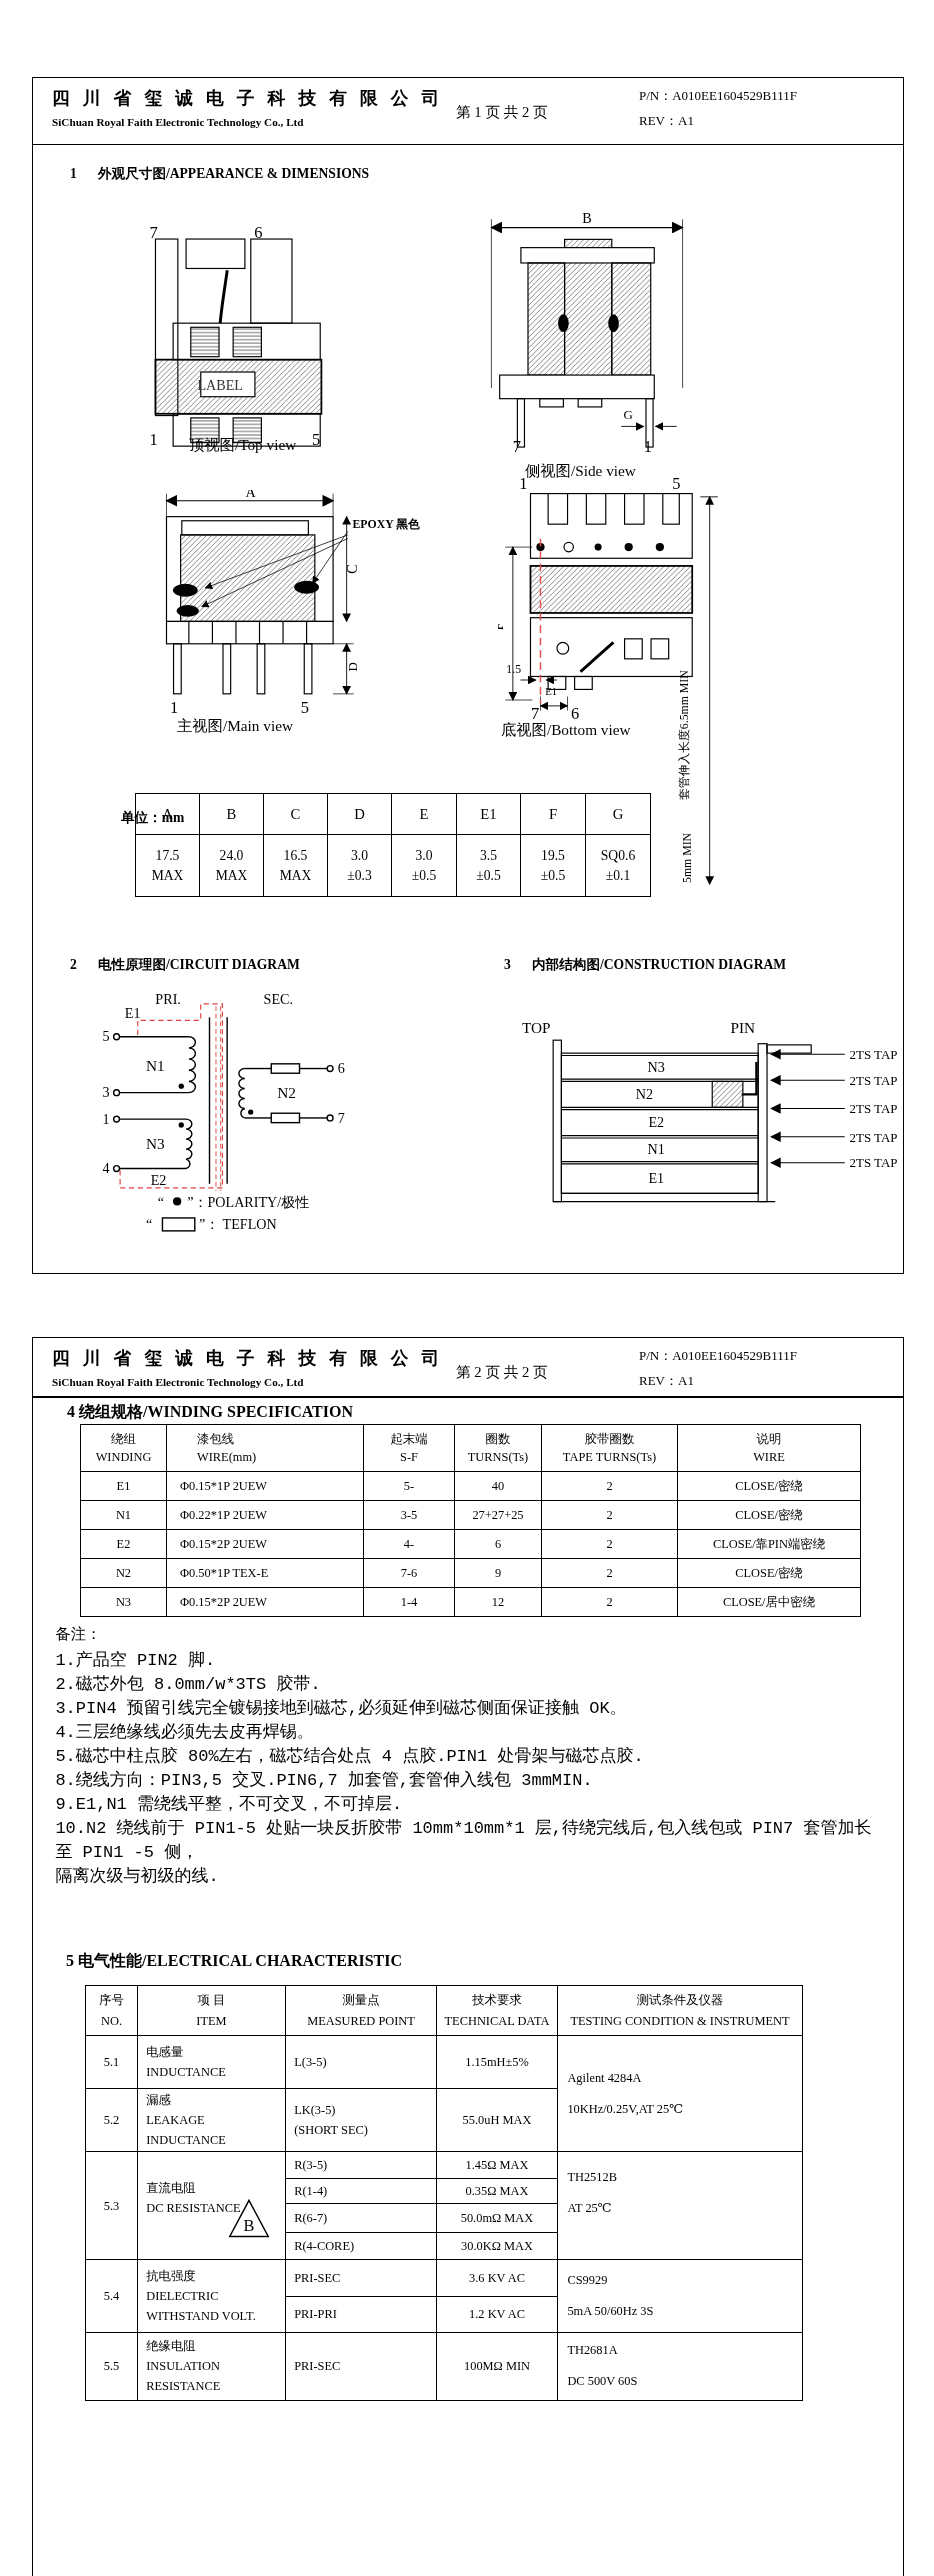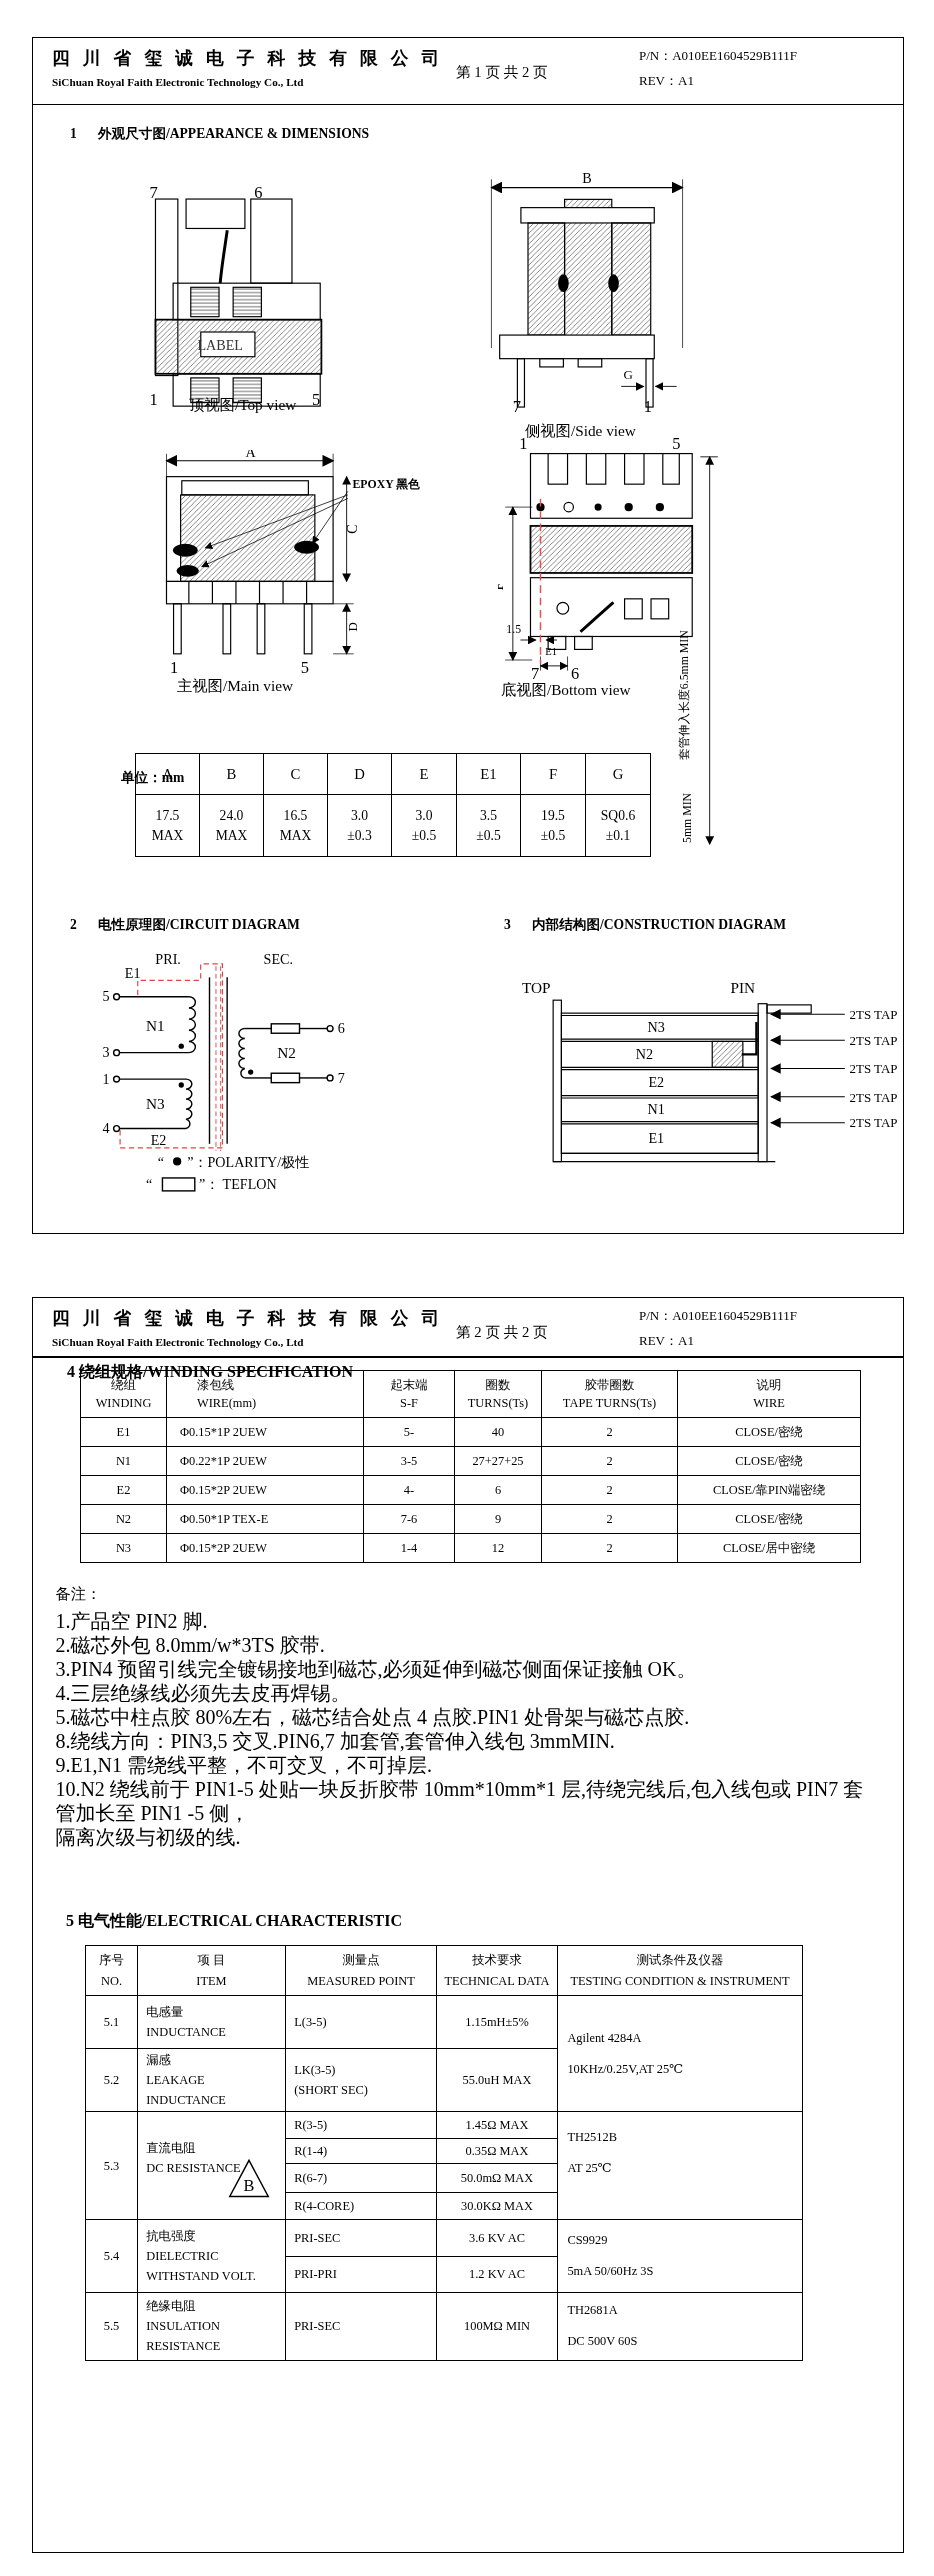--- a/index.html
+++ b/index.html
@@ -1,20 +1,20 @@
 <!DOCTYPE html>
 <html style="font-size:9.4px"><head>
 <meta charset="utf-8">
 <style>
   html,body{margin:0;padding:0;}
   body{width:934px;height:2576px;position:relative;background:#ffffff;color:#000;
        font-family:"Liberation Serif","DejaVu Serif",serif;}
   .abs{position:absolute;}
   .serif{font-family:"Liberation Serif","DejaVu Serif",serif;}
-  .page{position:absolute;left:32px;width:870px;background:#fff;border:1.2px solid #000;}
+  .page{position:absolute;left:32px;width:870px;background:#fff;border:1.2px solid #000;margin-top:40px;}
   #page1{top:37px;height:1195px;}
   #page2{top:1297px;height:1254px;}
   .hd{position:relative;width:100%;}
   #page1 .hd{height:66px;border-bottom:1.8px solid #000;}
   #page2 .hd{height:58px;border-bottom:2.9px solid #000;}
   .company-cn{left:19px;top:8.2px;font-weight:bold;font-size:17.7px;letter-spacing:4.1px;
               font-family:"Liberation Sans","DejaVu Sans",sans-serif;}
   .company-en{left:19px;top:38px;font-weight:bold;font-size:11.2px;
               font-family:Liberation Serif, serif;}
   .page-info{left:423px;top:25px;font-size:14.7px;}
@@ -30,21 +30,21 @@
   .dtab td{font-size:13.6px;white-space:pre-line;line-height:20px;}
   .dtab .dh{height:38px;font-size:14.7px;}
   .dtab .dv{height:59px;}
   .wtab th{font-size:12.4px;white-space:pre-line;line-height:18px;height:44px;}
   .wtab td{font-size:12.4px;height:26px;}
   .wtab td.wl{text-align:left;padding-left:13px;}
   .etab th{font-size:12.4px;white-space:pre-line;line-height:21px;height:47px;}
   .etab td{font-size:12.4px;white-space:pre-line;line-height:20px;padding:1.2px 3.5px;}
   .etab td.l{text-align:left;padding-left:8.2px;}
   .etab td.cond{text-align:left;padding-left:9.4px;line-height:31px;vertical-align:middle;}
-  .notes{font-family:Liberation Serif, serif;font-size:20px;
+  .notes{font-family:Liberation Mono, monospace;font-size:17px;
          line-height:24px;white-space:pre-line;}
   .notes-title{font-family:"Liberation Sans","DejaVu Sans",sans-serif;font-size:15.3px;}
   .vtext{transform:rotate(-90deg);transform-origin:0 0;font-size:11.8px;white-space:nowrap;}
   .big-title{font-weight:bold;font-size:16px;}
   svg text{font-family:"Liberation Serif","DejaVu Serif",serif;}
 </style>
 </head>
 <body>
 
 <svg width="0" height="0" style="position:absolute">
@@ -355,21 +355,21 @@
   <div class="hd">
     <div class="abs company-cn">四 川 省 玺 诚 电 子 科 技 有 限 公 司</div>
     <div class="abs company-en">SiChuan Royal Faith Electronic Technology Co., Ltd</div>
     <div class="abs page-info">第 2 页 共 2 页</div>
     <div class="abs pn-line"><span>P/N：</span><span>A010EE1604529B111F</span></div>
     <div class="abs rev-line"><span>REV：</span><span>A1</span></div>
   </div>
 
   <div class="abs big-title" style="left:34px;top:64px;">4 绕组规格/WINDING SPECIFICATION</div>
 
-  <table class="abs wtab" style="left:47px;top:72px;width:780px;">
+  <table class="abs wtab" style="left:47px;top:86px;width:780px;">
     <colgroup>
         <col style="width:86px">
         <col style="width:197px">
         <col style="width:91px">
         <col style="width:87px">
         <col style="width:136px">
         <col style="width:183px">
       </colgroup>
     <tbody>
         <tr>

